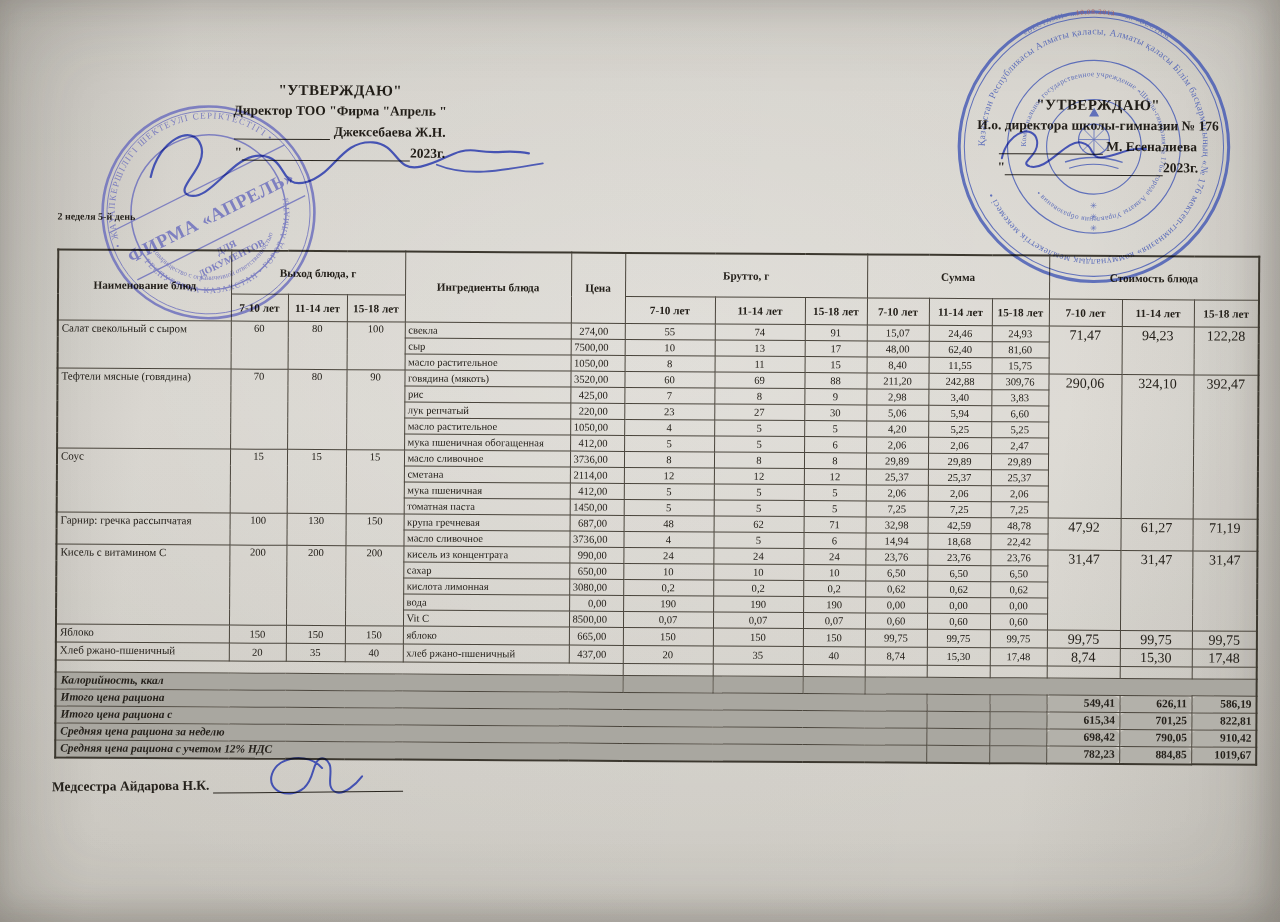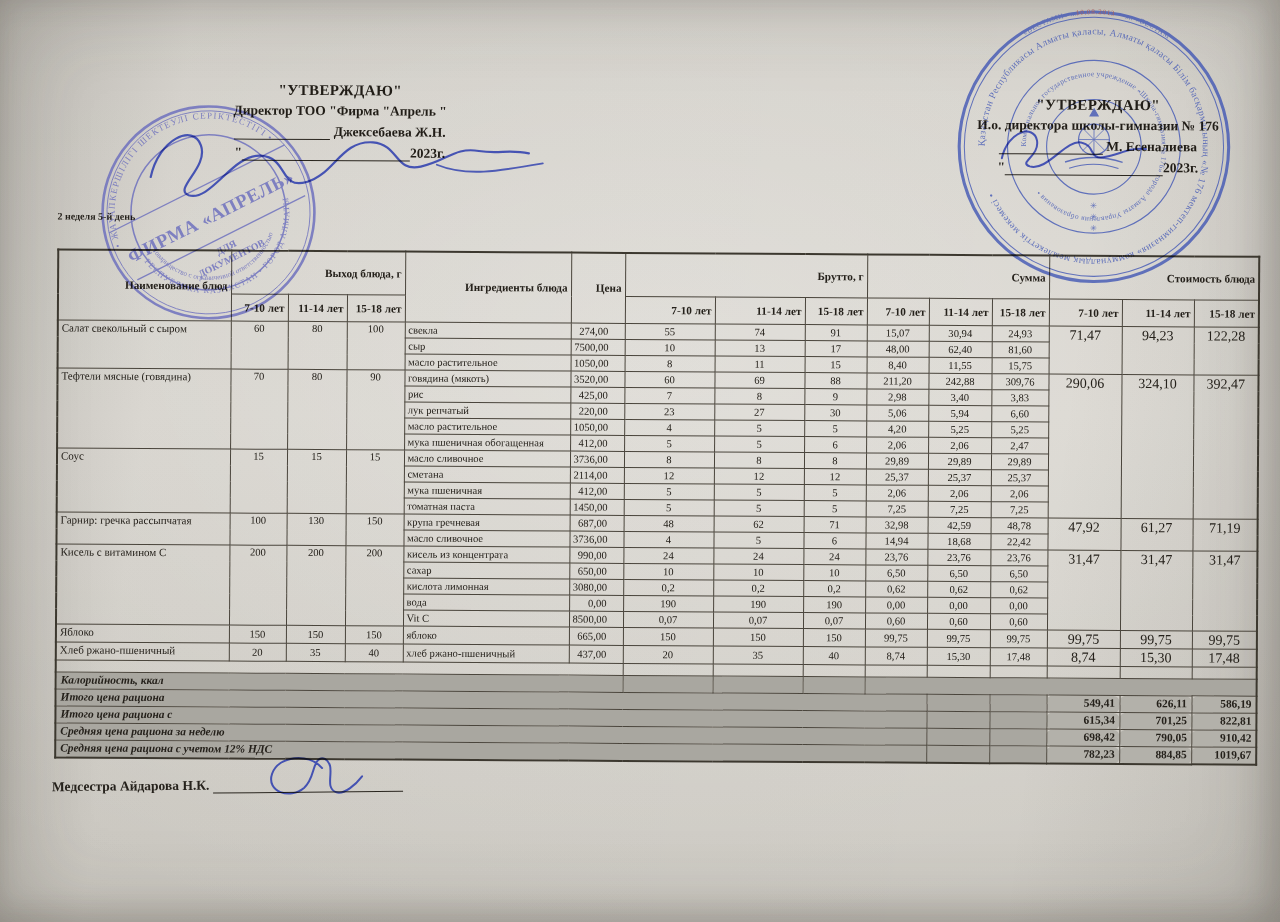--- a/index.html
+++ b/index.html
@@ -30,21 +30,21 @@
   .app-right{left:928px;top:94px;width:336px;}
 
   .day{position:absolute;left:56px;top:214px;font-weight:bold;font-size:10px;}
 
   
   table.menu{position:absolute;left:56px;top:252px;width:1201px;border-collapse:collapse;table-layout:fixed;
     font-size:10.6px;color:#25211b;border:2px solid #3c382f;}
   .menu th,.menu td{border:1px solid #4a453c;padding:0 3px;height:15px;line-height:1.05;overflow:hidden;white-space:nowrap;vertical-align:middle;text-align:center;}
   .menu thead tr.h1 th{height:42px;}
   .menu thead tr.h2 th{height:26px;}
-  .menu th{font-size:11.2px;font-weight:bold;white-space:normal;line-height:1.15;text-align:right;}
+  .menu th{font-size:11.2px;font-weight:bold;white-space:normal;line-height:1.15;}
   td.dish{text-align:left;vertical-align:top;padding-top:1px;font-size:11px;white-space:normal;line-height:1.1;}
   td.topc{vertical-align:top;padding-top:1px;}
   td.ing{text-align:left;}
   td.pr{text-align:right;padding-right:16px;}
   td.cost{vertical-align:top;padding-top:2px;font-size:14px;}
   tr.spacer td{height:11px;}
   tr.sumr td{background:#a9a7a0;height:16px;font-size:11.4px;}
   tr.sumr td.lbl{font-weight:bold;font-style:italic;text-align:left;padding-left:4px;}
   tr.sumr td.val{font-weight:bold;text-align:right;padding-right:4px;background:#b3b1aa;border-radius:6px;}
 
@@ -131,21 +131,21 @@
         <td class="dish" rowspan="3">Салат свекольный с сыром</td>
         <td class="topc" rowspan="3">60</td>
         <td class="topc" rowspan="3">80</td>
         <td class="topc" rowspan="3">100</td>
         <td class="ing">свекла</td>
         <td class="pr">274,00</td>
         <td>55</td>
         <td>74</td>
         <td>91</td>
         <td>15,07</td>
-        <td>30,94</td>
+        <td>24,46</td>
         <td>24,93</td>
         <td class="cost" rowspan="3">71,47</td>
         <td class="cost" rowspan="3">94,23</td>
         <td class="cost" rowspan="3">122,28</td>
       </tr>
       <tr>
         <td class="ing">сыр</td>
         <td class="pr">7500,00</td>
         <td>10</td>
         <td>13</td>

